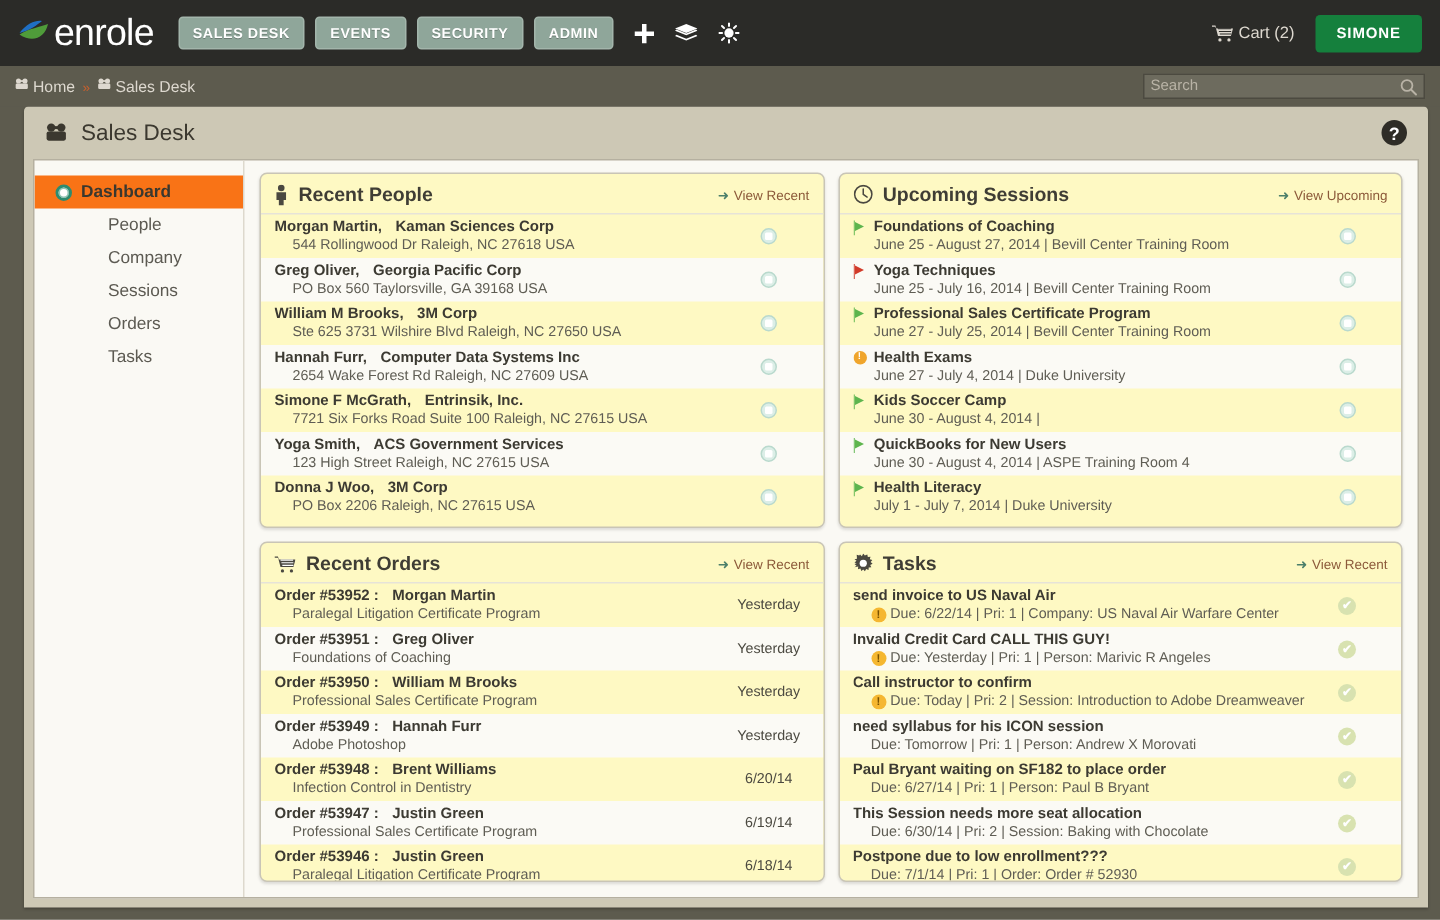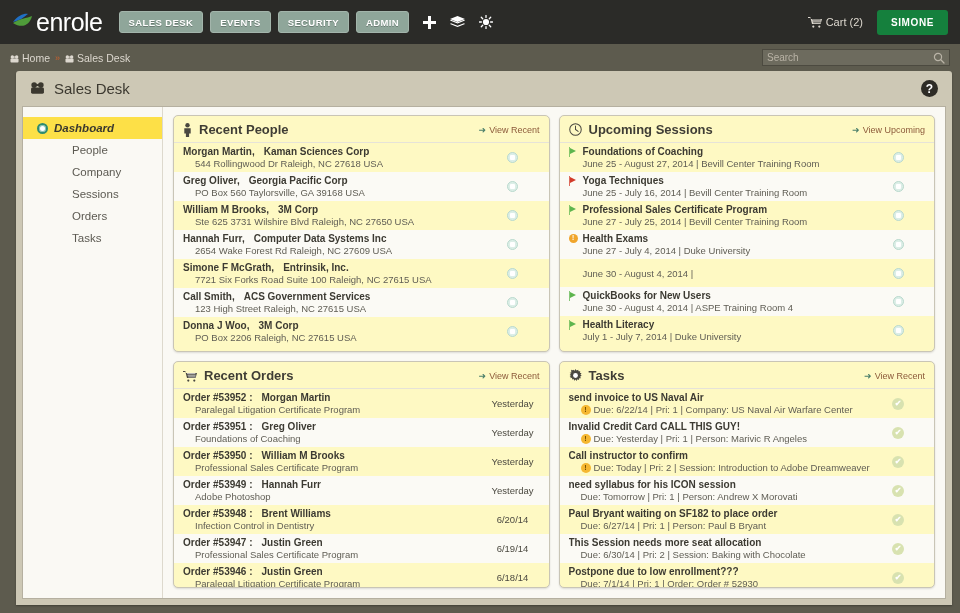--- a/index.html
+++ b/index.html
@@ -35,21 +35,21 @@
     letter-spacing: 0.6px; padding: 7px 14px; border-radius: 3px; cursor: pointer;
   }
 
   
   .crumbbar {
     height: 27px; background: #5d5b4e;
     display: flex; align-items: center; padding: 0 10px;
     position: relative;
   }
   .crumbs { display: flex; align-items: center; gap: 5px; font-size: 10.5px; }
-  .crumb { color: #ddd8cf; cursor: pointer; display: flex; align-items: flex-end; gap: 3px; }
+  .crumb { color: #ddd8cf; cursor: pointer; display: flex; align-items: flex-start; gap: 3px; }
   .crumb-sep { color: #c9602d; font-size: 9px; }
   .searchwrap {
     margin-left: auto; width: 188px; height: 17px;
     background: #6d6b5e; border: 1px solid #4c4a40;
     display: flex; align-items: center; padding: 0 4px;
   }
   .searchwrap input {
     flex: 1; background: transparent; border: 0; outline: none;
     color: #cfcabf; font-size: 10px; font-family: "Liberation Sans", sans-serif;
   }
@@ -83,21 +83,21 @@
 
   
   .sidebar {
     width: 140px; border-right: 1px solid #ddd9cd; padding: 10px 0 0;
     flex-shrink: 0;
   }
   .sb-item {
     padding: 5px 10px 5px 14px; font-size: 11.5px; color: #5c5a52;
     display: flex; align-items: center; gap: 6px; cursor: pointer;
   }
-  .sb-item.active { background: #fde047; font-weight: bold; color: #3a382f; font-style: italic; }
+  .sb-item.active { background: #f97316; font-weight: bold; color: #3a382f; }
   .sb-dot {
     width: 11px; height: 11px; border-radius: 50%;
     background: #ffffff; border: 2px solid #2e8b70;
     display: inline-block; flex-shrink: 0;
     box-shadow: inset 0 0 0 1px #8fc4b4;
   }
   .sb-item:not(.active) { padding-left: 49px; }
 
   
   .content {
@@ -411,21 +411,21 @@
             </div>
             <div class="row-end">
                 <span class="badge-circle">
                   <i></i>
                 </span>
               </div>
           </div>
           <div class="row">
             <div class="row-main">
               <div class="row-l1">
-                  <span class="nm">Call Smith,</span>
+                  <span class="nm">Yoga Smith,</span>
                   <span class="co">ACS Government Services</span>
                 </div>
               <div class="row-l2">123 High Street Raleigh, NC 27615 USA</div>
             </div>
             <div class="row-end">
                 <span class="badge-circle">
                   <i></i>
                 </span>
               </div>
           </div>
@@ -514,20 +514,24 @@
               <div class="row-l2">June 27 - July 4, 2014 | Duke University</div>
             </div>
             <div class="row-end">
                 <span class="badge-circle">
                   <i></i>
                 </span>
               </div>
           </div>
           <div class="row sessrow">
             <div class="row-main">
+              <div class="row-l1">
+                  <span class="flag green"></span>
+                  <span>Kids Soccer Camp</span>
+                </div>
               <div class="row-l2">June 30 - August 4, 2014 |</div>
             </div>
             <div class="row-end">
                 <span class="badge-circle">
                   <i></i>
                 </span>
               </div>
           </div>
           <div class="row sessrow">
             <div class="row-main">

